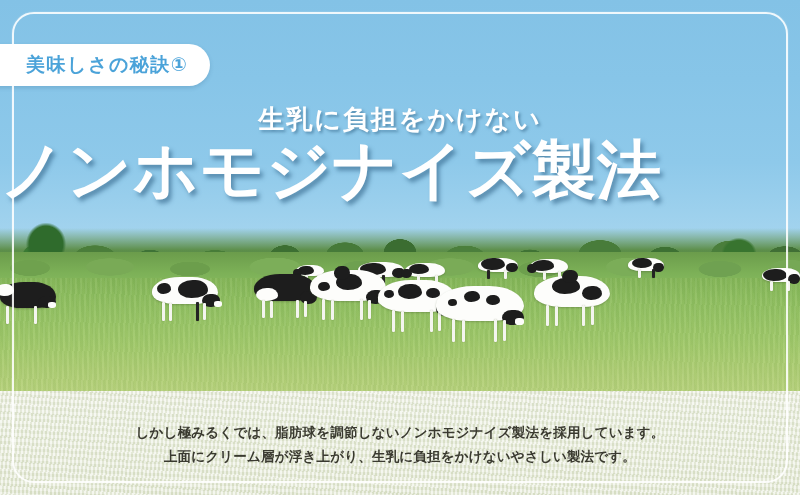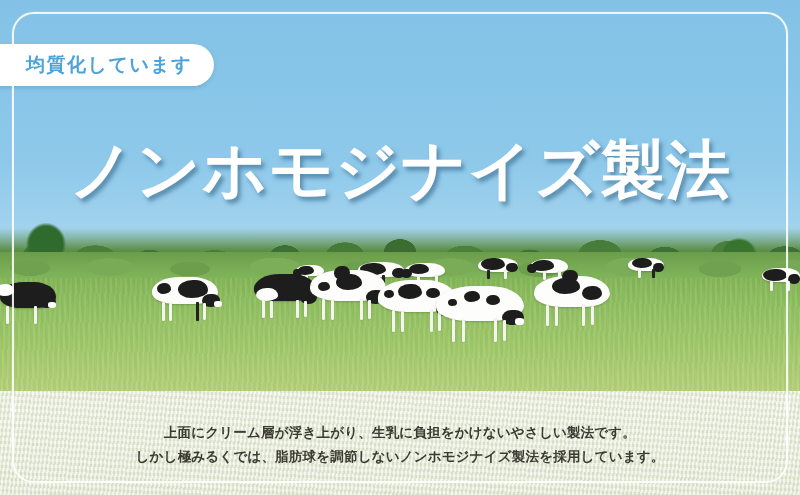--- a/index.html
+++ b/index.html
@@ -185,21 +185,21 @@
     color: #ffffff;
     letter-spacing: 2px;
     text-shadow: 2px 2px 3px rgba(45,95,130,0.55);
     font-family: "Liberation Sans", "DejaVu Sans", sans-serif;
   }
 
   .title {
     position: absolute;
     left: 0; top: 136px;
     width: 800px;
-    text-align: center;
+    text-align: left;
     font-size: 64px;
     font-weight: bold;
     color: #ffffff;
     letter-spacing: 1px;
     line-height: 1.08;
     text-shadow: 3px 4px 4px rgba(40,90,125,0.55);
     font-family: "Liberation Sans", "DejaVu Sans", sans-serif;
   }
 
   
@@ -379,25 +379,26 @@
       <div class="body" style="background:#1d1d1d;"></div>
       <div class="patch" style="left:-4px; top:2px; width:18px; height:12px; background:#fdfdfb;"></div>
       <div class="head" style="left:38px; top:14px; width:18px; height:12px;"></div>
       <div class="snout" style="left:48px; top:20px; width:8px; height:6px;"></div>
       <div class="leg" style="left:6px; top:24px; height:18px;"></div>
       <div class="leg" style="left:34px; top:24px; height:18px;"></div>
     </div>
   </div>
 
   <div class="caption">
+    <p>しかし極みるくでは、脂肪球を調節しないノンホモジナイズ製法を採用しています。</p>
     <p>上面にクリーム層が浮き上がり、生乳に負担をかけないやさしい製法です。</p>
-    <p>しかし極みるくでは、脂肪球を調節しないノンホモジナイズ製法を採用しています。</p>
   </div>
 
+  <div class="subtitle">生乳に負担をかけない</div>
   <div class="title">ノンホモジナイズ製法</div>
 
   <div class="badge">
-    <span class="badge-label">均質化しています</span>
+    <span class="badge-label">美味しさの秘訣①</span>
   </div>
 
   <div class="frame"></div>
 
 </div>
 
 </body></html>

